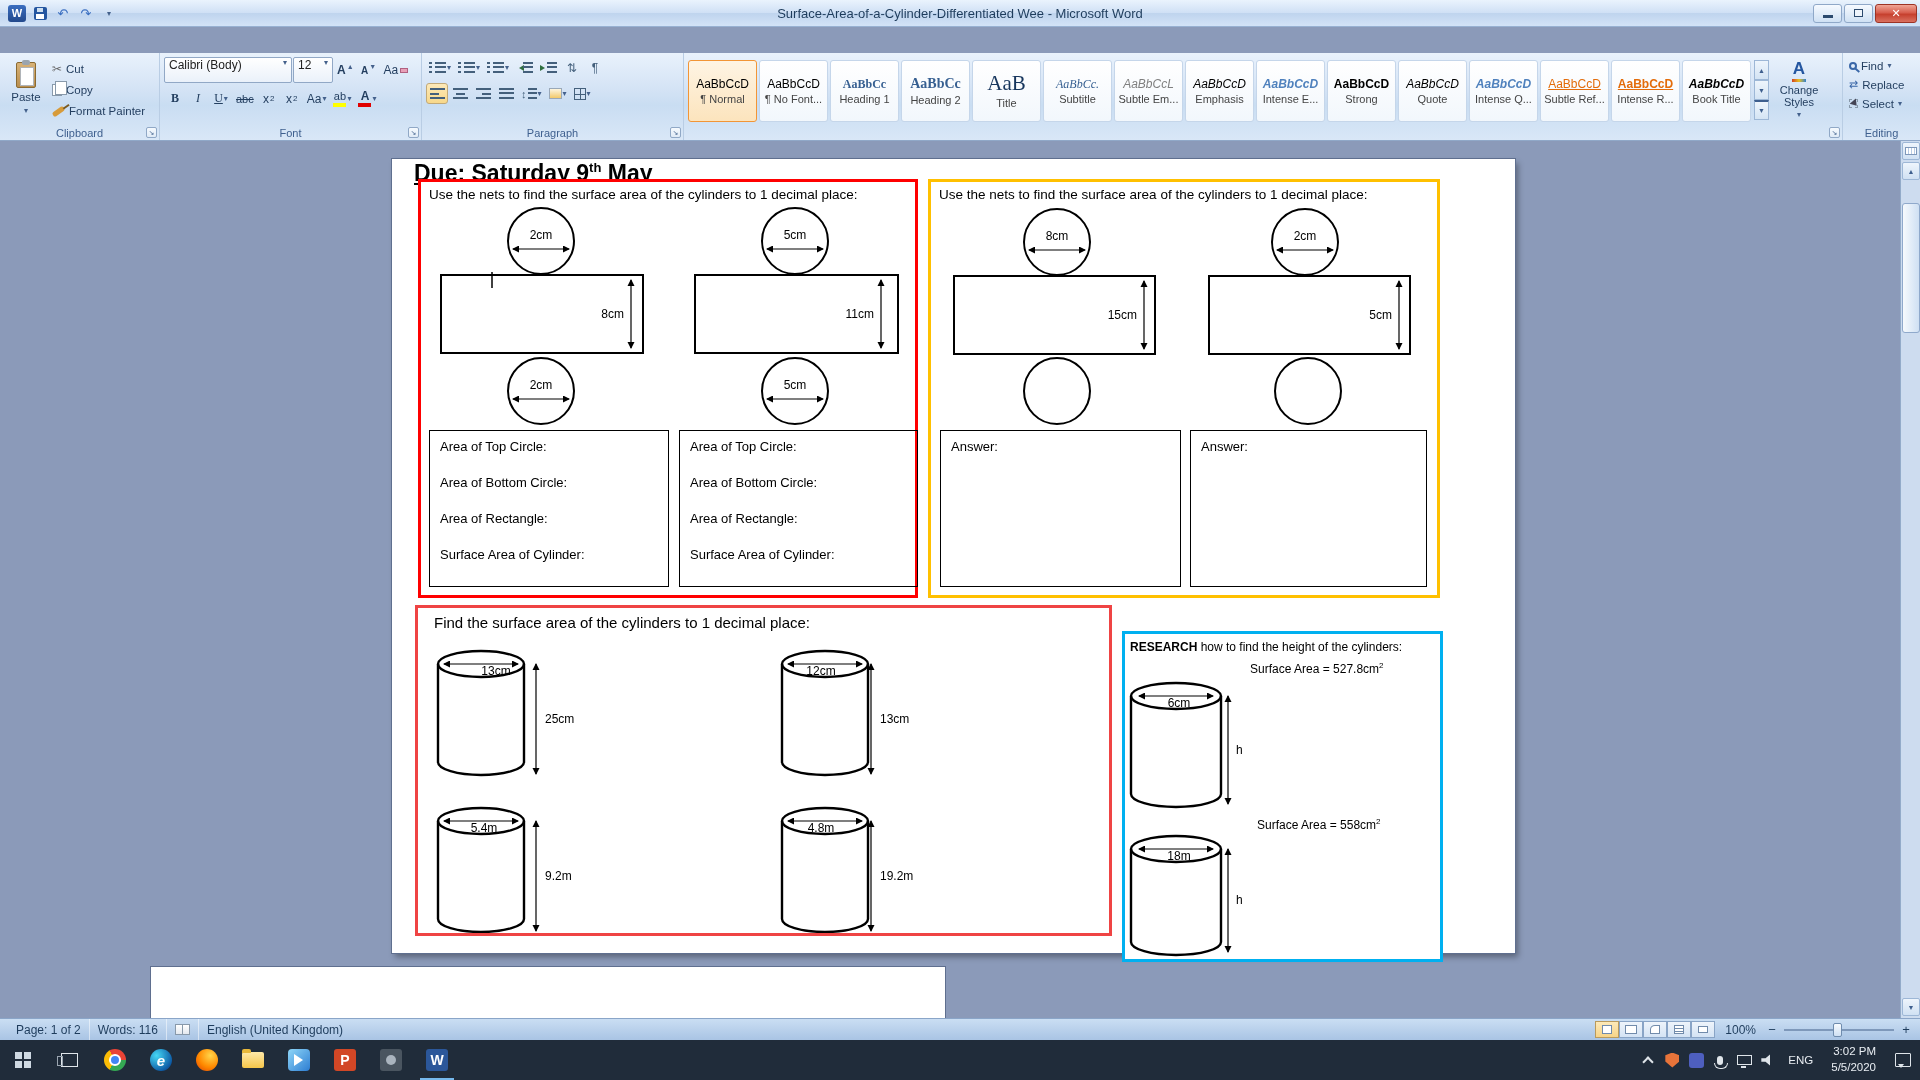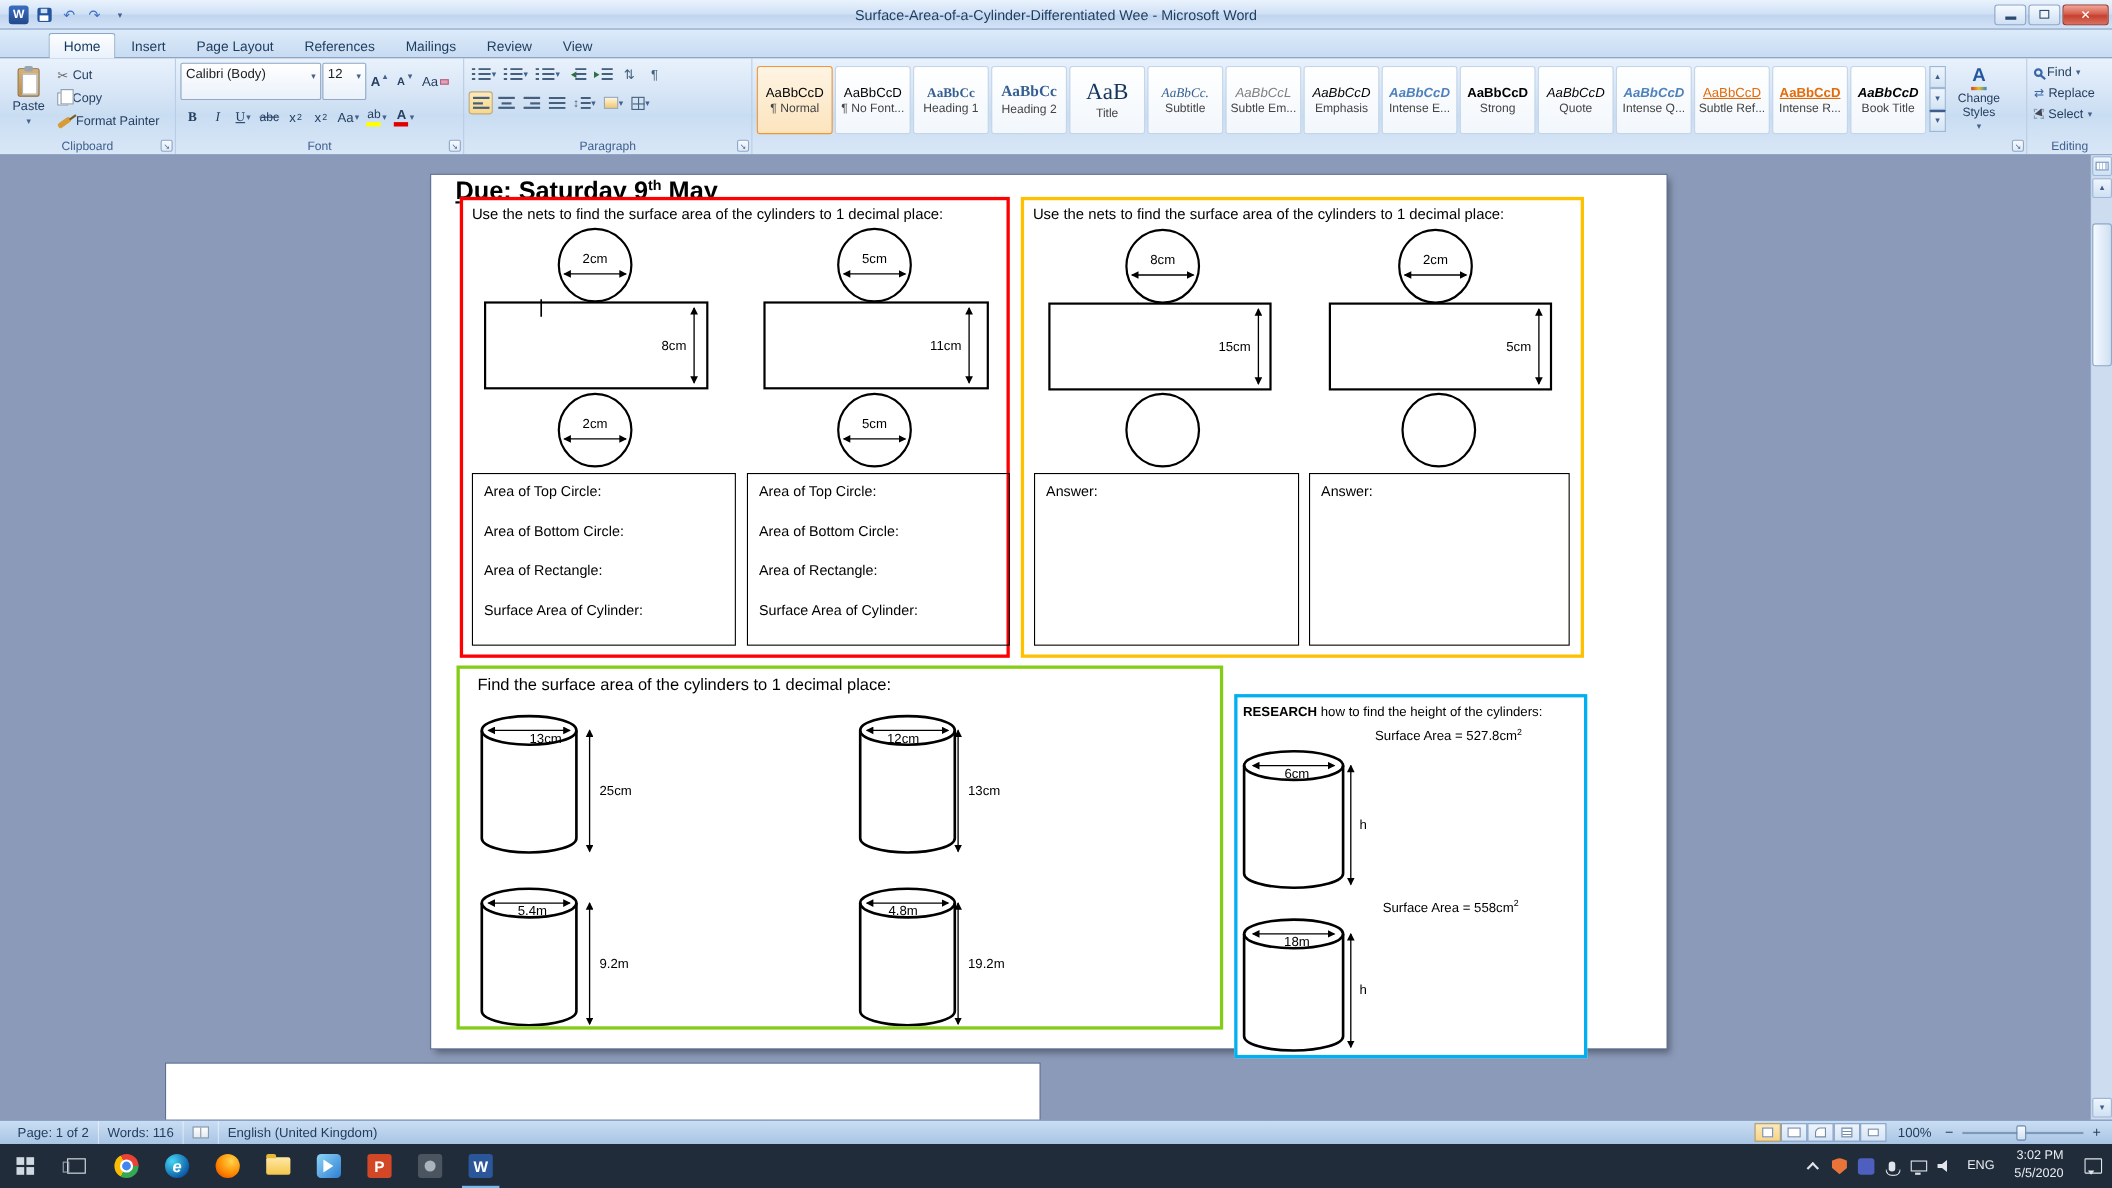--- a/index.html
+++ b/index.html
@@ -42,21 +42,21 @@
   .i-clip{width:20px;height:26px;background:linear-gradient(#d8b276,#b98e4e);border:1px solid #8a6a32;border-radius:2px;position:relative}
   .i-clip::before{content:"";position:absolute;top:-3px;left:5px;width:8px;height:5px;background:#9aa4ae;border-radius:2px}
   .i-clip::after{content:"";position:absolute;left:3px;top:4px;width:12px;height:17px;background:#fff;border:1px solid #b0b4b8}
   .smbtn{display:flex;align-items:center;gap:4px;height:20px;padding:0 3px;font-size:11.5px;color:#243f60;border:1px solid transparent;border-radius:3px}
   .i-copy{width:10px;height:12px;background:#fff;border:1px solid #8899aa;position:relative}
   .i-copy::after{content:"";position:absolute;left:2px;top:-4px;width:10px;height:12px;background:#fff;border:1px solid #8899aa}
   .i-fp{width:13px;height:5px;background:#d79b3a;border-radius:2px;transform:rotate(-35deg);position:relative}
   .i-fp::after{content:"";position:absolute;right:-6px;top:1.5px;width:7px;height:2px;background:#7a5a20}
 
   
-  .combo{height:26px;border:1px solid #91a8c6;background:linear-gradient(#ffffff,#eaf1fa);border-radius:2px;display:flex;align-items:flex-end;font-size:12px;color:#222;padding:16px 4px;gap:4px;justify-content:space-between}
+  .combo{height:26px;border:1px solid #91a8c6;background:linear-gradient(#ffffff,#eaf1fa);border-radius:2px;display:flex;align-items:flex-start;font-size:12px;color:#222;padding:0 4px;gap:4px;justify-content:space-between}
   .fA{font-weight:bold}
   .tinyup{font-size:7px;margin-top:-8px;color:#44618c}
   .ubar{display:flex;flex-direction:column;align-items:center;line-height:1}
   .ubar .bar{width:13px;height:4px;margin-top:1px}
   .eraser{display:inline-block;width:8px;height:5px;background:#e8a0b8;border:1px solid #b06080;margin-left:1px}
   .lines3{width:15px;height:11px;background:repeating-linear-gradient(to bottom,#44607c 0 2px,transparent 2px 4.5px)}
   .listwrap{position:relative;width:17px;height:11px}
   .listwrap .dots{position:absolute;left:0;top:0;width:2.5px;height:11px;background:repeating-linear-gradient(to bottom,#44607c 0 2px,transparent 2px 4.5px)}
   .listwrap .ln{position:absolute;right:0;top:0;width:11px;height:11px;background:repeating-linear-gradient(to bottom,#44607c 0 2px,transparent 2px 4.5px)}
   .al{width:15px;height:11px}
@@ -205,29 +205,20 @@
         </div>
       <div class="winbtn">
           <span class="i-restore"></span>
         </div>
       <div class="winbtn close">
           <span>✕</span>
         </div>
     </div>
   </div>
 
-  <div id="tabrow">
-    <div class="tab active">Home</div>
-    <div class="tab">Insert</div>
-    <div class="tab">Page Layout</div>
-    <div class="tab">References</div>
-    <div class="tab">Mailings</div>
-    <div class="tab">Review</div>
-    <div class="tab">View</div>
-  </div>
 
   <div id="ribbon">
 
     <div class="grp" style="width:160px">
       <div style="display:flex">
         <div class="bigbtn">
           <span class="i-clip"></span>
           <span>Paste</span>
           <span class="drp">▾</span>
         </div>
@@ -575,21 +566,21 @@
           </g>
         </svg>
         <div class="ansbox" style="left:9px;top:248px;width:241px;height:157px">
           <div class="ansline">Answer:</div>
         </div>
         <div class="ansbox" style="left:259px;top:248px;width:237px;height:157px">
           <div class="ansline">Answer:</div>
         </div>
       </div>
 
-      <div class="sect" style="left:23px;top:446px;width:697px;height:331px;border:3px solid #84cc16">
+      <div class="sect" style="left:23px;top:446px;width:697px;height:331px;border:3px solid #ef4444">
         <div class="gtitle" style="left:16px;top:6px">Find the surface area of the cylinders to 1 decimal place:</div>
         <svg class="abs" style="left:0;top:0" width="691" height="325">
           <defs>
             <marker id="gal" markerWidth="8" markerHeight="8" refX="1" refY="3.5" orient="auto" markerUnits="userSpaceOnUse">
                 <path d="M7,0 L0,3.5 L7,7 Z" fill="#000"></path>
               </marker>
             <marker id="gar" markerWidth="8" markerHeight="8" refX="6" refY="3.5" orient="auto" markerUnits="userSpaceOnUse">
                 <path d="M0,0 L7,3.5 L0,7 Z" fill="#000"></path>
               </marker>
           </defs>

